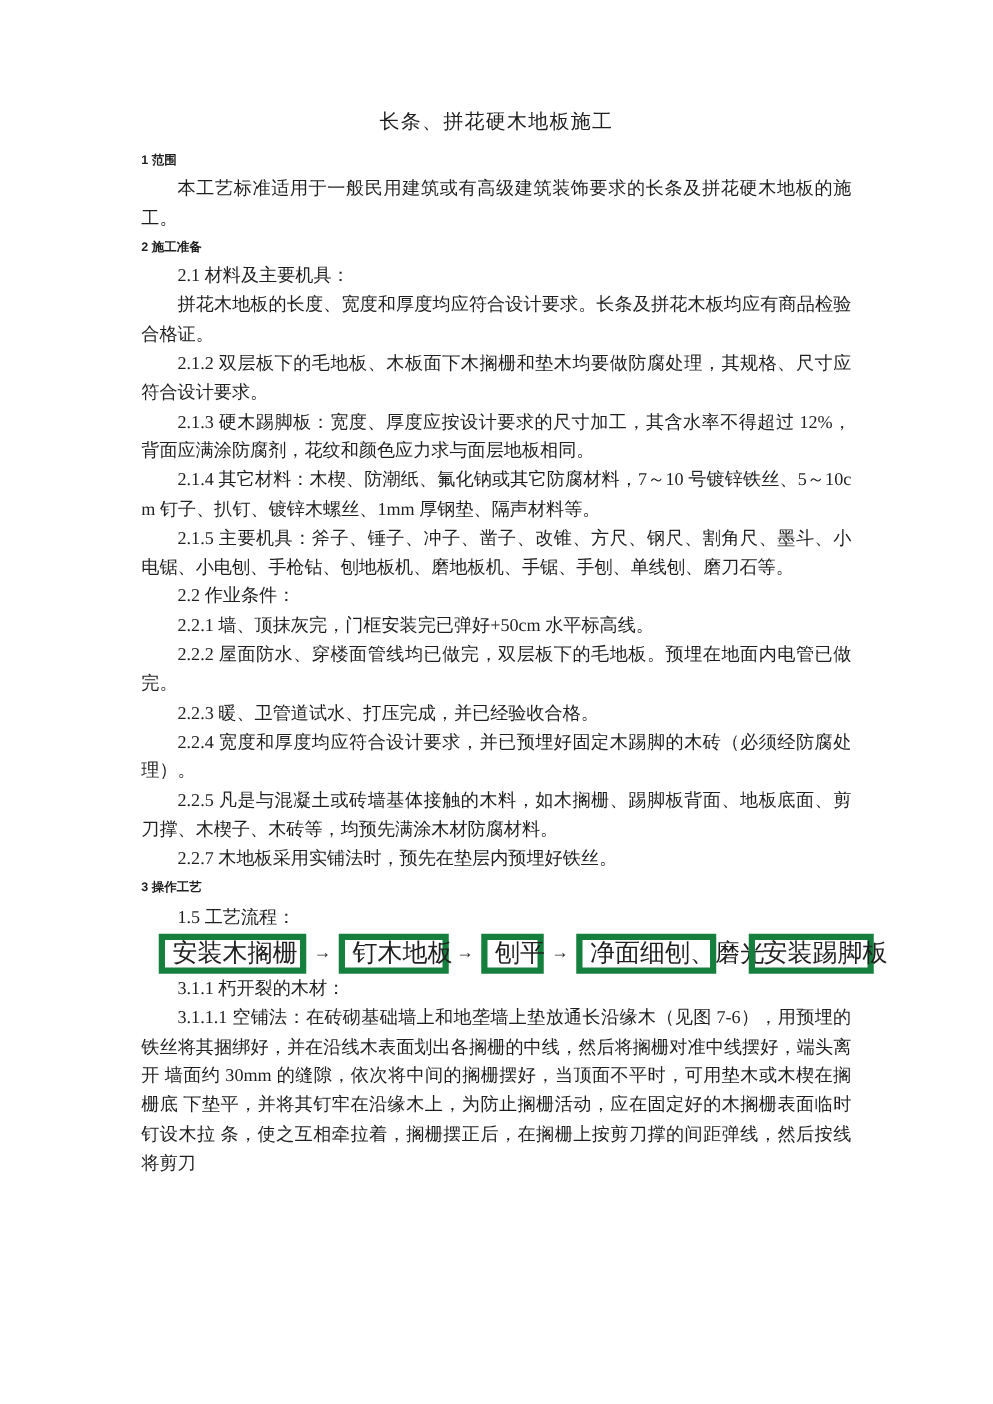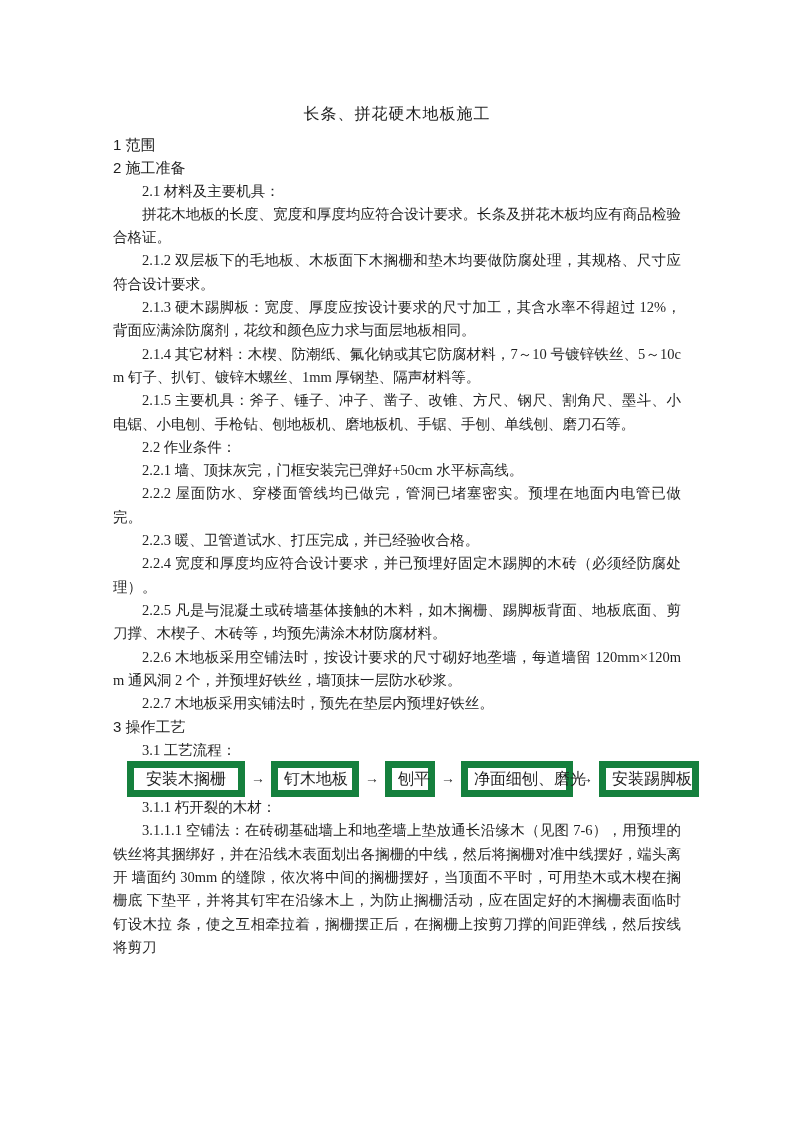--- a/index.html
+++ b/index.html
@@ -4,62 +4,62 @@
 <style>
   html, body {
     margin: 0;
     padding: 0;
     background: #ffffff;
   }
   .page {
     position: relative;
     width: 794px;
     height: 960px;
-    margin: 16px auto;
+    margin: 0 auto;
     background: #ffffff;
     box-sizing: border-box;
     padding: 86px 113px 0 113px;
     color: #1f1f1f;
     font-family: "Liberation Serif", "DejaVu Serif", serif;
     overflow: hidden;
   }
   .doc-title {
     text-align: center;
     font-size: 16px;
     font-weight: normal;
     letter-spacing: 1px;
     line-height: 24px;
     margin: 0 0 7px 0;
   }
   .h1 {
     font-family: "Liberation Sans", "DejaVu Sans", sans-serif;
-    font-weight: normal;
-    font-size: 15px;
+    font-weight: bold;
+    font-size: 10px;
     line-height: 23.3px;
     margin: 0;
     text-indent: 0;
   }
   .para {
     font-size: 14.5px;
     line-height: 23.3px;
     margin: 0;
     text-align: justify;
     text-indent: 2em;
     word-break: break-all;
   }
   .flow {
     display: flex;
     align-items: center;
     margin: 4px 0 4px 14px;
     height: 26px;
   }
   .flow-box {
-    border: 7px solid #15803d;
+    border: 5px solid #15803d;
     box-sizing: border-box;
-    font-size: 16px;
+    font-size: 20px;
     line-height: 22px;
     text-align: center;
     padding: 0 6px;
     white-space: nowrap;
   }
   .fb0 { min-width: 118px; }
   .fb1 { min-width: 88px; }
   .fb2 { min-width: 50px; }
   .fb3 { min-width: 112px; }
   .fb4 { min-width: 100px; text-align: center; }
@@ -70,37 +70,37 @@
     flex: 0 0 auto;
   }
 </style>
 </head>
 <body>
 
 <div class="page">
   <h1 class="doc-title">长条、拼花硬木地板施工</h1>
   <div>
       <p class="h1">1 范围</p>
+      <p class="para">本工艺标准适用于一般民用建筑或有高级建筑装饰要求的长条及拼花硬木地板的施工。</p>
       <p class="h1">2 施工准备</p>
       <p class="para">2.1 材料及主要机具：</p>
       <p class="para">拼花木地板的长度、宽度和厚度均应符合设计要求。长条及拼花木板均应有商品检验合格证。</p>
       <p class="para">2.1.2 双层板下的毛地板、木板面下木搁栅和垫木均要做防腐处理，其规格、尺寸应符合设计要求。</p>
       <p class="para">2.1.3 硬木踢脚板：宽度、厚度应按设计要求的尺寸加工，其含水率不得超过 12%，背面应满涂防腐剂，花纹和颜色应力求与面层地板相同。</p>
       <p class="para">2.1.4 其它材料：木楔、防潮纸、氟化钠或其它防腐材料，7～10 号镀锌铁丝、5～10cm 钉子、扒钉、镀锌木螺丝、1mm 厚钢垫、隔声材料等。</p>
       <p class="para">2.1.5 主要机具：斧子、锤子、冲子、凿子、改锥、方尺、钢尺、割角尺、墨斗、小电锯、小电刨、手枪钻、刨地板机、磨地板机、手锯、手刨、单线刨、磨刀石等。</p>
       <p class="para">2.2 作业条件：</p>
       <p class="para">2.2.1 墙、顶抹灰完，门框安装完已弹好+50cm 水平标高线。</p>
-      <p class="para">2.2.2 屋面防水、穿楼面管线均已做完，管洞已堵塞密实。预埋在地面内电管已做完。</p>
+      <p class="para">2.2.2 屋面防水、穿楼面管线均已做完，双层板下的毛地板。预埋在地面内电管已做完。</p>
       <p class="para">2.2.3 暖、卫管道试水、打压完成，并已经验收合格。</p>
       <p class="para">2.2.4 宽度和厚度均应符合设计要求，并已预埋好固定木踢脚的木砖（必须经防腐处理）。</p>
       <p class="para">2.2.5 凡是与混凝土或砖墙基体接触的木料，如木搁栅、踢脚板背面、地板底面、剪刀撑、木楔子、木砖等，均预先满涂木材防腐材料。</p>
-      <p class="para">2.2.6 木地板采用空铺法时，按设计要求的尺寸砌好地垄墙，每道墙留 120mm×120mm 通风洞 2 个，并预埋好铁丝，墙顶抹一层防水砂浆。</p>
       <p class="para">2.2.7 木地板采用实铺法时，预先在垫层内预埋好铁丝。</p>
       <p class="h1">3 操作工艺</p>
-      <p class="para">3.1 工艺流程：</p>
+      <p class="para">1.5 工艺流程：</p>
       <div class="flow">
         <span class="flow-box fb0">安装木搁栅</span>
         <span class="flow-arrow">→</span>
         <span class="flow-box fb1">钉木地板</span>
         <span class="flow-arrow">→</span>
         <span class="flow-box fb2">刨平</span>
         <span class="flow-arrow">→</span>
         <span class="flow-box fb3">净面细刨、磨光</span>
         <span class="flow-arrow">→</span>
         <span class="flow-box fb4">安装踢脚板</span>

